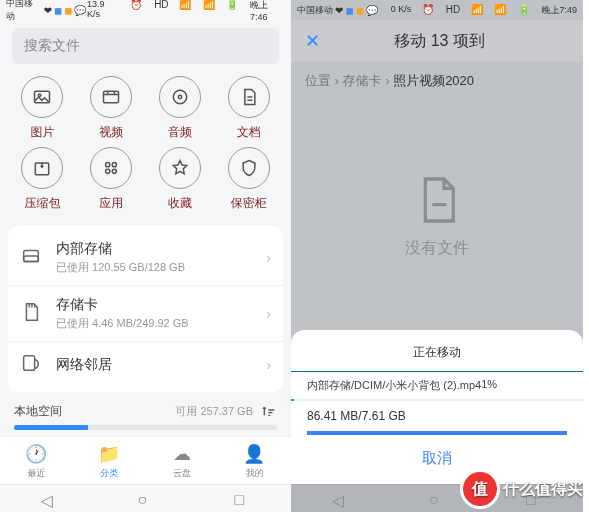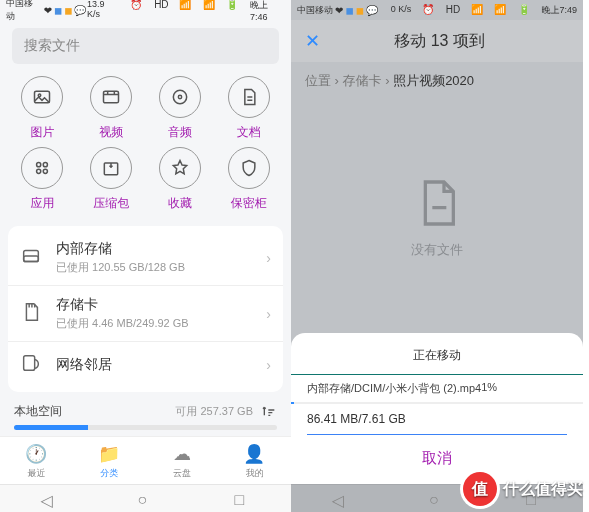--- a/index.html
+++ b/index.html
@@ -12,21 +12,21 @@
 .status-bar .sb-left { display: flex; align-items: center; gap: 2px; }
 .status-bar .sb-right { margin-left: auto; display: flex; align-items: flex-start; gap: 11px; }
 .sb-icon { font-size: 10px; }
 .phone2 .status-bar { background: #bfc2c6; }
 
 .search-box { margin: 8px 12px; background: #e9eaed; border-radius: 6px; padding: 9px 12px; color: #888; font-size: 14px; }
 
 .cat-grid { display: grid; grid-template-columns: repeat(4, 1fr); gap: 6px 0; padding: 4px 8px 14px; }
 .cat-item { display: flex; flex-direction: column; align-items: center; gap: 6px; }
 .cat-circle { width: 42px; height: 42px; border: 1.5px solid #999; border-radius: 50%; display: flex; align-items: center; justify-content: center; color: #555; }
-.cat-label { font-size: 12px; color: #a21caf; }
+.cat-label { font-size: 12px; color: #7f1d1d; }
 
 .storage-list { background: #fff; border-radius: 10px; margin: 0 8px; padding: 4px 0; }
 .storage-row { display: flex; align-items: center; padding: 10px 12px; gap: 12px; }
 .storage-row + .storage-row { border-top: 1px solid #eee; }
 .storage-icon { width: 24px; color: #666; flex-shrink: 0; }
 .storage-text { flex: 1; }
 .storage-title { font-size: 14px; color: #333; }
 .storage-sub { font-size: 11px; color: #999; margin-top: 2px; }
 .chevron { color: #bbb; font-size: 14px; }
 
@@ -48,29 +48,29 @@
 
 .header2 { background: #fff; padding: 10px 14px; display: flex; align-items: center; }
 .close-x { color: #2e8bff; font-size: 18px; font-weight: 300; margin-right: 14px; }
 .header2-title { flex: 1; text-align: center; font-size: 16px; color: #333; margin-right: 24px; }
 .phone2 .header2 { background: #c8cacd; }
 
 .breadcrumb { padding: 10px 14px; font-size: 13px; color: #777; background: #bfc2c6; }
 .breadcrumb .crumb-active { color: #333; }
 
 .empty-state { flex: 1; display: flex; flex-direction: column; align-items: center; justify-content: center; color: #8a8d91; gap: 10px; }
-.empty-label { font-size: 13px; }
+.empty-label { font-size: 16px; }
 
 .sheet { background: #fff; border-radius: 14px 14px 0 0; padding: 14px 0 8px; }
 .sheet-title { text-align: center; font-size: 12px; color: #333; padding-bottom: 10px; }
 .sheet-path { padding: 6px 16px; font-size: 11px; color: #444; display: flex; justify-content: flex-start; border-top: 1px solid #0f766e; }
 .sheet-progress { height: 2px; background: #eee; margin: 0; }
 .sheet-progress-fill { width: 1%; height: 100%; background: #2e8bff; }
 .sheet-size { padding: 8px 16px; font-size: 12px; color: #333; }
-.sheet-cancel { text-align: center; color: #a21caf; font-size: 15px; padding: 14px 0 8px; border-top: 1px solid #3b82f6; margin: 0 16px; }
+.sheet-cancel { text-align: center; color: #3b82f6; font-size: 15px; padding: 14px 0 8px; border-top: 4px solid #3b82f6; margin: 0 16px; }
 
 .watermark { position: absolute; right: 6px; bottom: 6px; display: flex; align-items: center; gap: 6px; color: #fff; font-size: 16px; font-weight: 600; text-shadow: 0 1px 2px rgba(0,0,0,.6); }
 .watermark-badge { width: 34px; height: 34px; border-radius: 50%; background: #e33; color: #fff; display: flex; align-items: center; justify-content: center; font-size: 16px; box-shadow: 0 0 0 3px #fff; }
 </style>
 </head>
 <body>
 
 <div class="phones">
 
   <div class="phone">
@@ -129,36 +129,36 @@
             <svg width="20" height="20" viewBox="0 0 24 24" fill="none" stroke="currentColor" stroke-width="1.8">
               <path d="M7 3h8l4 4v14H7z"></path>
               <path d="M10 12h6M10 16h6"></path>
             </svg>
           </div>
         <span class="cat-label">文档</span>
       </div>
       <div class="cat-item">
         <div class="cat-circle">
             <svg width="20" height="20" viewBox="0 0 24 24" fill="none" stroke="currentColor" stroke-width="1.8">
+              <rect x="4" y="6" width="16" height="14" rx="1"></rect>
+              <path d="M12 6v6M10 10h4"></path>
+            </svg>
+          </div>
+        <span class="cat-label">压缩包</span>
+      </div>
+      <div class="cat-item">
+        <div class="cat-circle">
+            <svg width="20" height="20" viewBox="0 0 24 24" fill="none" stroke="currentColor" stroke-width="1.8">
               <circle cx="8" cy="8" r="2.5"></circle>
               <circle cx="16" cy="8" r="2.5"></circle>
               <circle cx="8" cy="16" r="2.5"></circle>
               <circle cx="16" cy="16" r="2.5"></circle>
             </svg>
           </div>
         <span class="cat-label">应用</span>
-      </div>
-      <div class="cat-item">
-        <div class="cat-circle">
-            <svg width="20" height="20" viewBox="0 0 24 24" fill="none" stroke="currentColor" stroke-width="1.8">
-              <rect x="4" y="6" width="16" height="14" rx="1"></rect>
-              <path d="M12 6v6M10 10h4"></path>
-            </svg>
-          </div>
-        <span class="cat-label">压缩包</span>
       </div>
       <div class="cat-item">
         <div class="cat-circle">
             <svg width="20" height="20" viewBox="0 0 24 24" fill="none" stroke="currentColor" stroke-width="1.8">
               <path d="M12 3l2.5 5.5L20 9l-4 4 1 6-5-3-5 3 1-6-4-4 5.5-.5z"></path>
             </svg>
           </div>
         <span class="cat-label">收藏</span>
       </div>
       <div class="cat-item">

